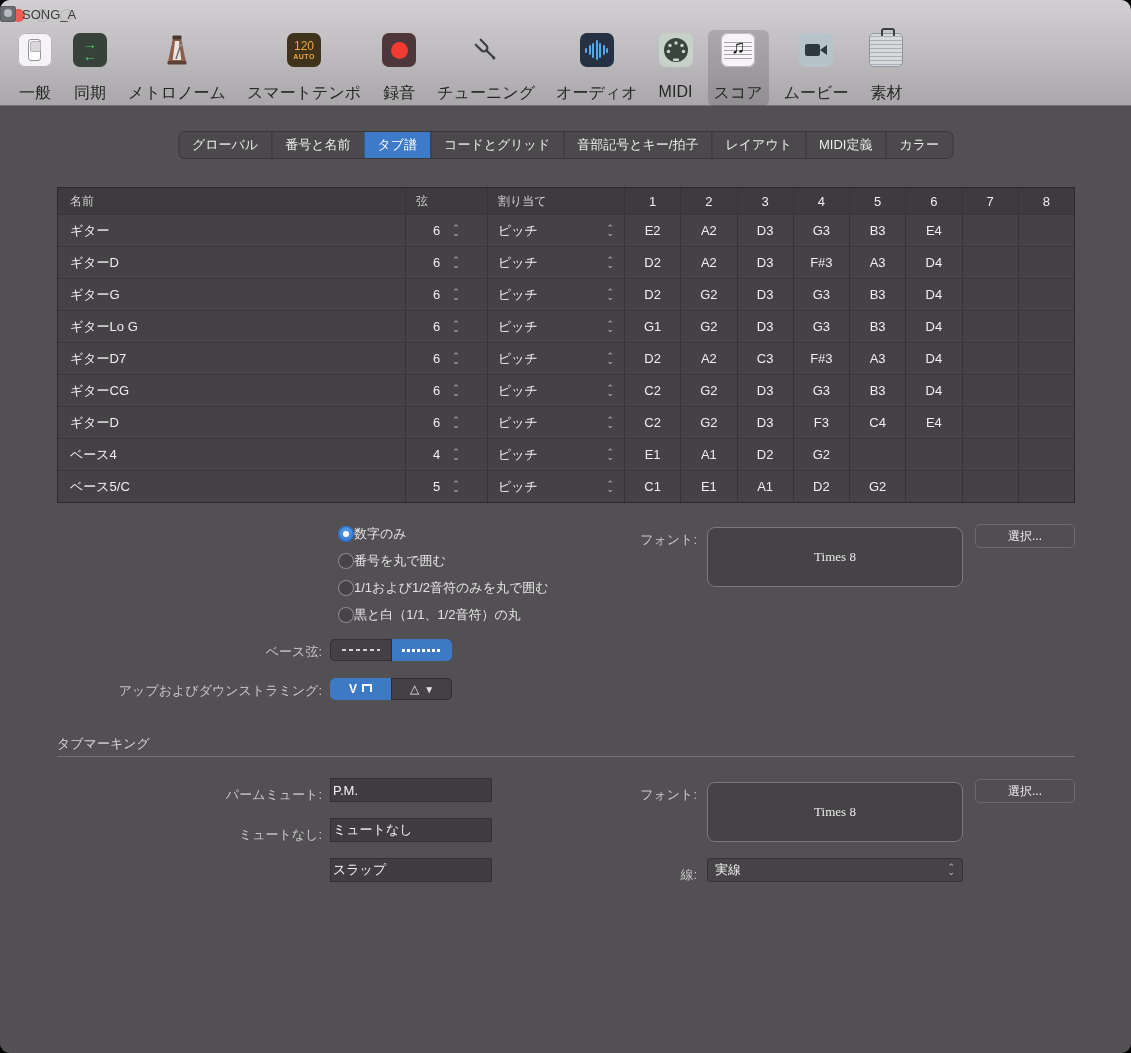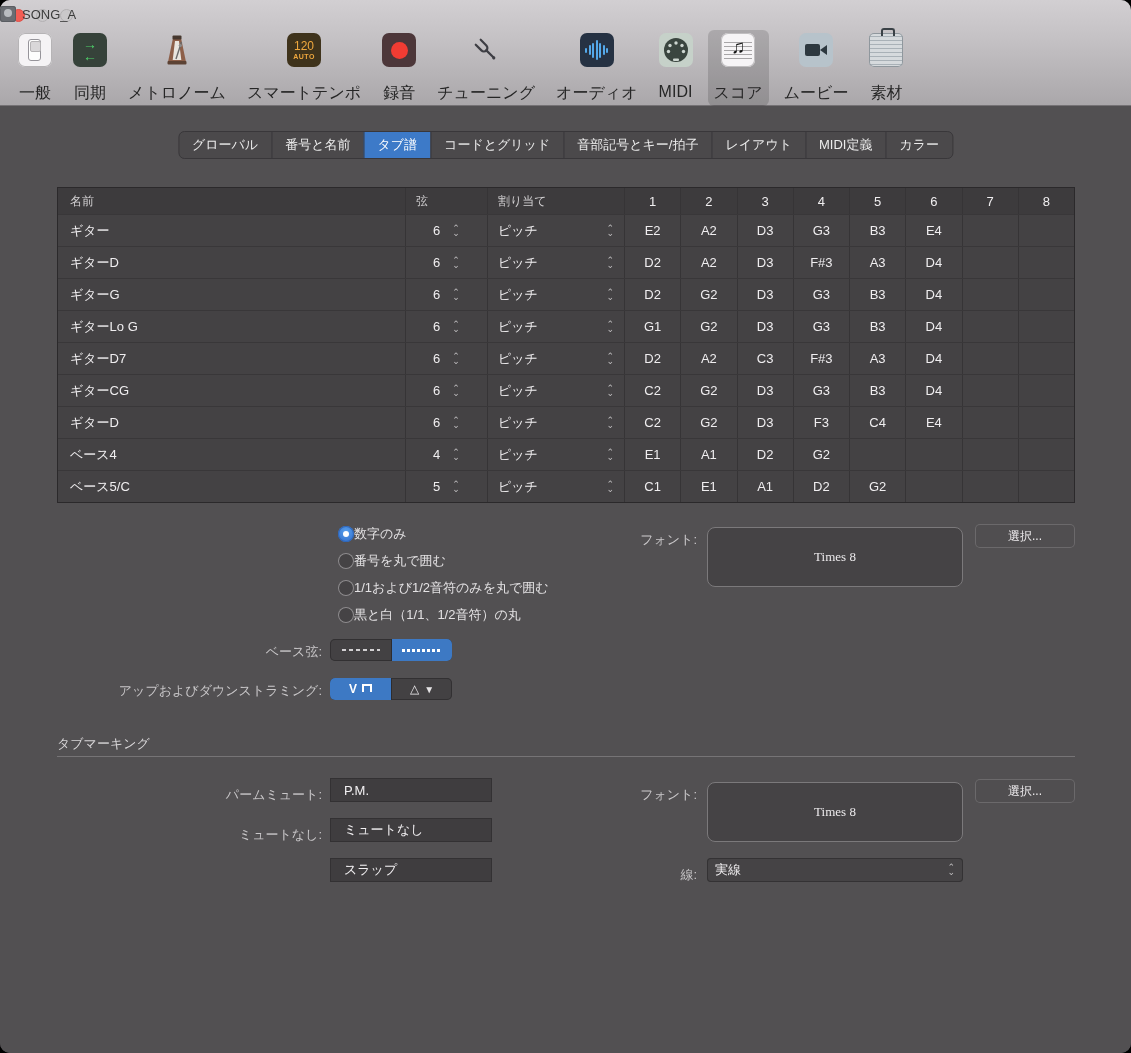--- a/index.html
+++ b/index.html
@@ -90,21 +90,21 @@
   .seg:first-child { border-left:none; }
   .seg.sel { background:#3d79c4; }
   .dash-sparse { width:38px; height:2px; background:repeating-linear-gradient(90deg,#d2d0d2 0 4px,transparent 4px 7px); }
   .dash-dense { width:40px; height:3px; background:repeating-linear-gradient(90deg,#fff 0 3px,transparent 3px 5px); }
   .seg .v { color:#fff; font-size:12px; font-weight:bold; }
   .seg .bow { width:10px; height:8px; border:2px solid #fff; border-bottom:none; margin-top:-2px; }
   .seg .triup { color:#e6e4e6; font-size:12px; }
   .seg .tridn { color:#e6e4e6; font-size:10px; }
   .section-head { position:absolute; font-size:13px; color:#d8d6d8; }
   .divider { position:absolute; left:57px; width:1018px; height:1px; background:#767476; }
-  .textfield { position:absolute; width:162px; height:24px; background:#3f3d3f; box-shadow:inset 0 0 0 1px #333133; font-size:13px; color:#f2f0f2; display:flex; align-items:center; padding-left:14px; }
+  .textfield { position:absolute; width:162px; height:24px; background:#3f3d3f; box-shadow:inset 0 0 0 1px #333133; font-size:13px; color:#f2f0f2; display:flex; align-items:center; padding-left:3px; }
   .dropdown { position:absolute; width:256px; height:24px; background:#454345; box-shadow:inset 0 0 0 1px #343234; border-radius:4px; display:flex; align-items:center; padding-left:8px; font-size:13px; color:#f0eef0; }
   .dropdown .stp { position:absolute; right:8px; }
 </style>
 </head>
 <body>
 
 <div class="window">
   <div class="chrome">
     <div class="titlebar">
       <div class="lights">

